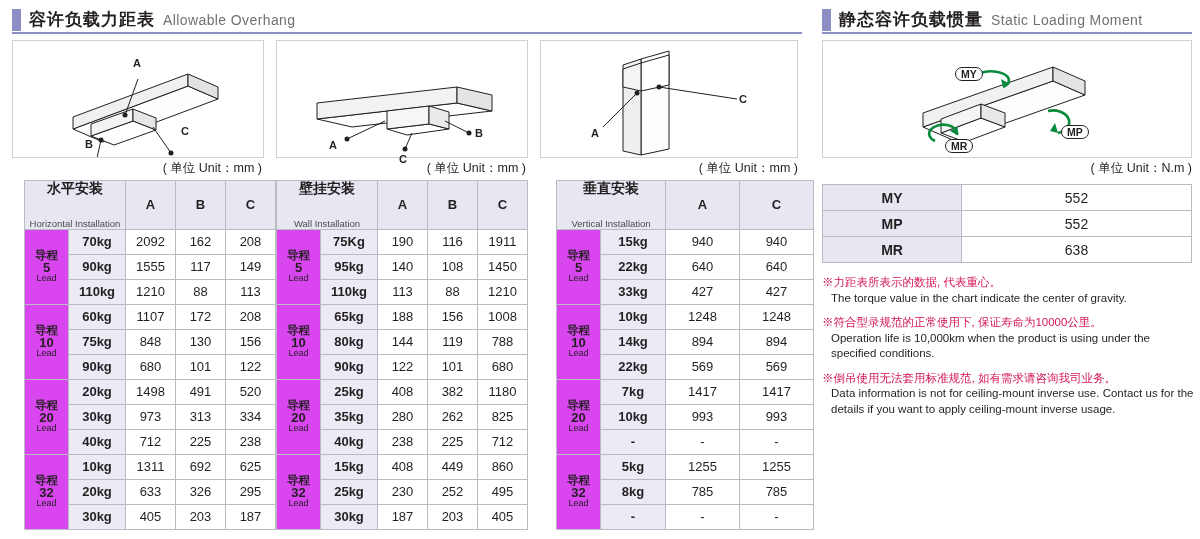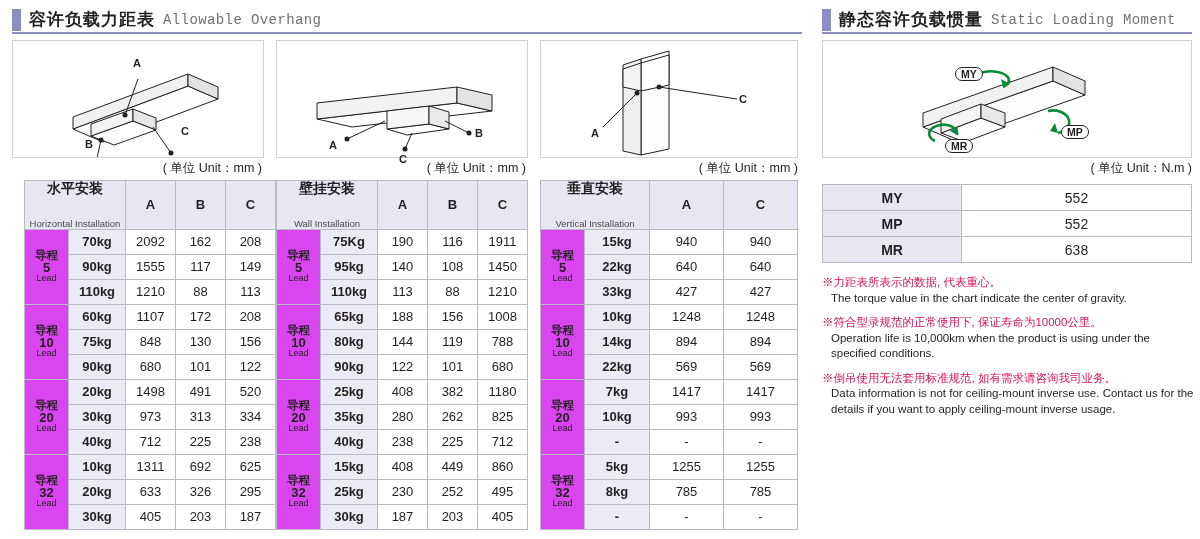--- a/index.html
+++ b/index.html
@@ -11,21 +11,21 @@
     color:#231f20;
     position:relative;
     overflow:hidden;
   }
   .page { position:relative; width:1200px; height:539px; }
 
   
   .sec-head { position:absolute; display:flex; align-items:center; gap:8px; }
   .sec-bar { width:9px; height:22px; background:#8d8fc4; flex:none; }
   .sec-cn { font-size:17px; font-weight:bold; letter-spacing:1px; color:#231f20; }
-  .sec-en { font-size:14px; color:#6f7175; letter-spacing:.4px;font-family:Liberation Mono, monospace; }
+  .sec-en { font-size:14px; color:#6f7175; letter-spacing:.4px; }
   .sec-rule { position:absolute; height:2px; background:#8d8fc4; }
 
   
   .figbox { position:absolute; border:1px solid #cfd0d6; background:#fff; }
   .unit { position:absolute; font-size:12.5px; color:#231f20; text-align:right; }
 
   
   table.t { border-collapse:collapse; position:absolute; background:#fff; }
   table.t td, table.t th { border:1px solid #b9bac2; padding:0; text-align:center;
      font-size:13px; color:#231f20; height:25px; }
@@ -375,21 +375,21 @@
       </tr>
       <tr>
         <td class="load">30kg</td>
         <td class="val">187</td>
         <td class="val">203</td>
         <td class="val">405</td>
       </tr>
     </tbody>
   </table>
 
-  <table class="t" style="left:540px; top:180px; width:258px;">
+  <table class="t" style="left:556px; top:180px; width:258px;">
     <thead>
       <tr>
         <th class="hdr-lab" colspan="2" style="width:108px;">
           <span class="hdr-cn">垂直安装</span>
           <span class="hdr-en">Vertical Installation</span>
         </th>
         <th class="hdr" style="width:74px;">A</th>
         <th class="hdr" style="width:74px;">C</th>
       </tr>
     </thead>

